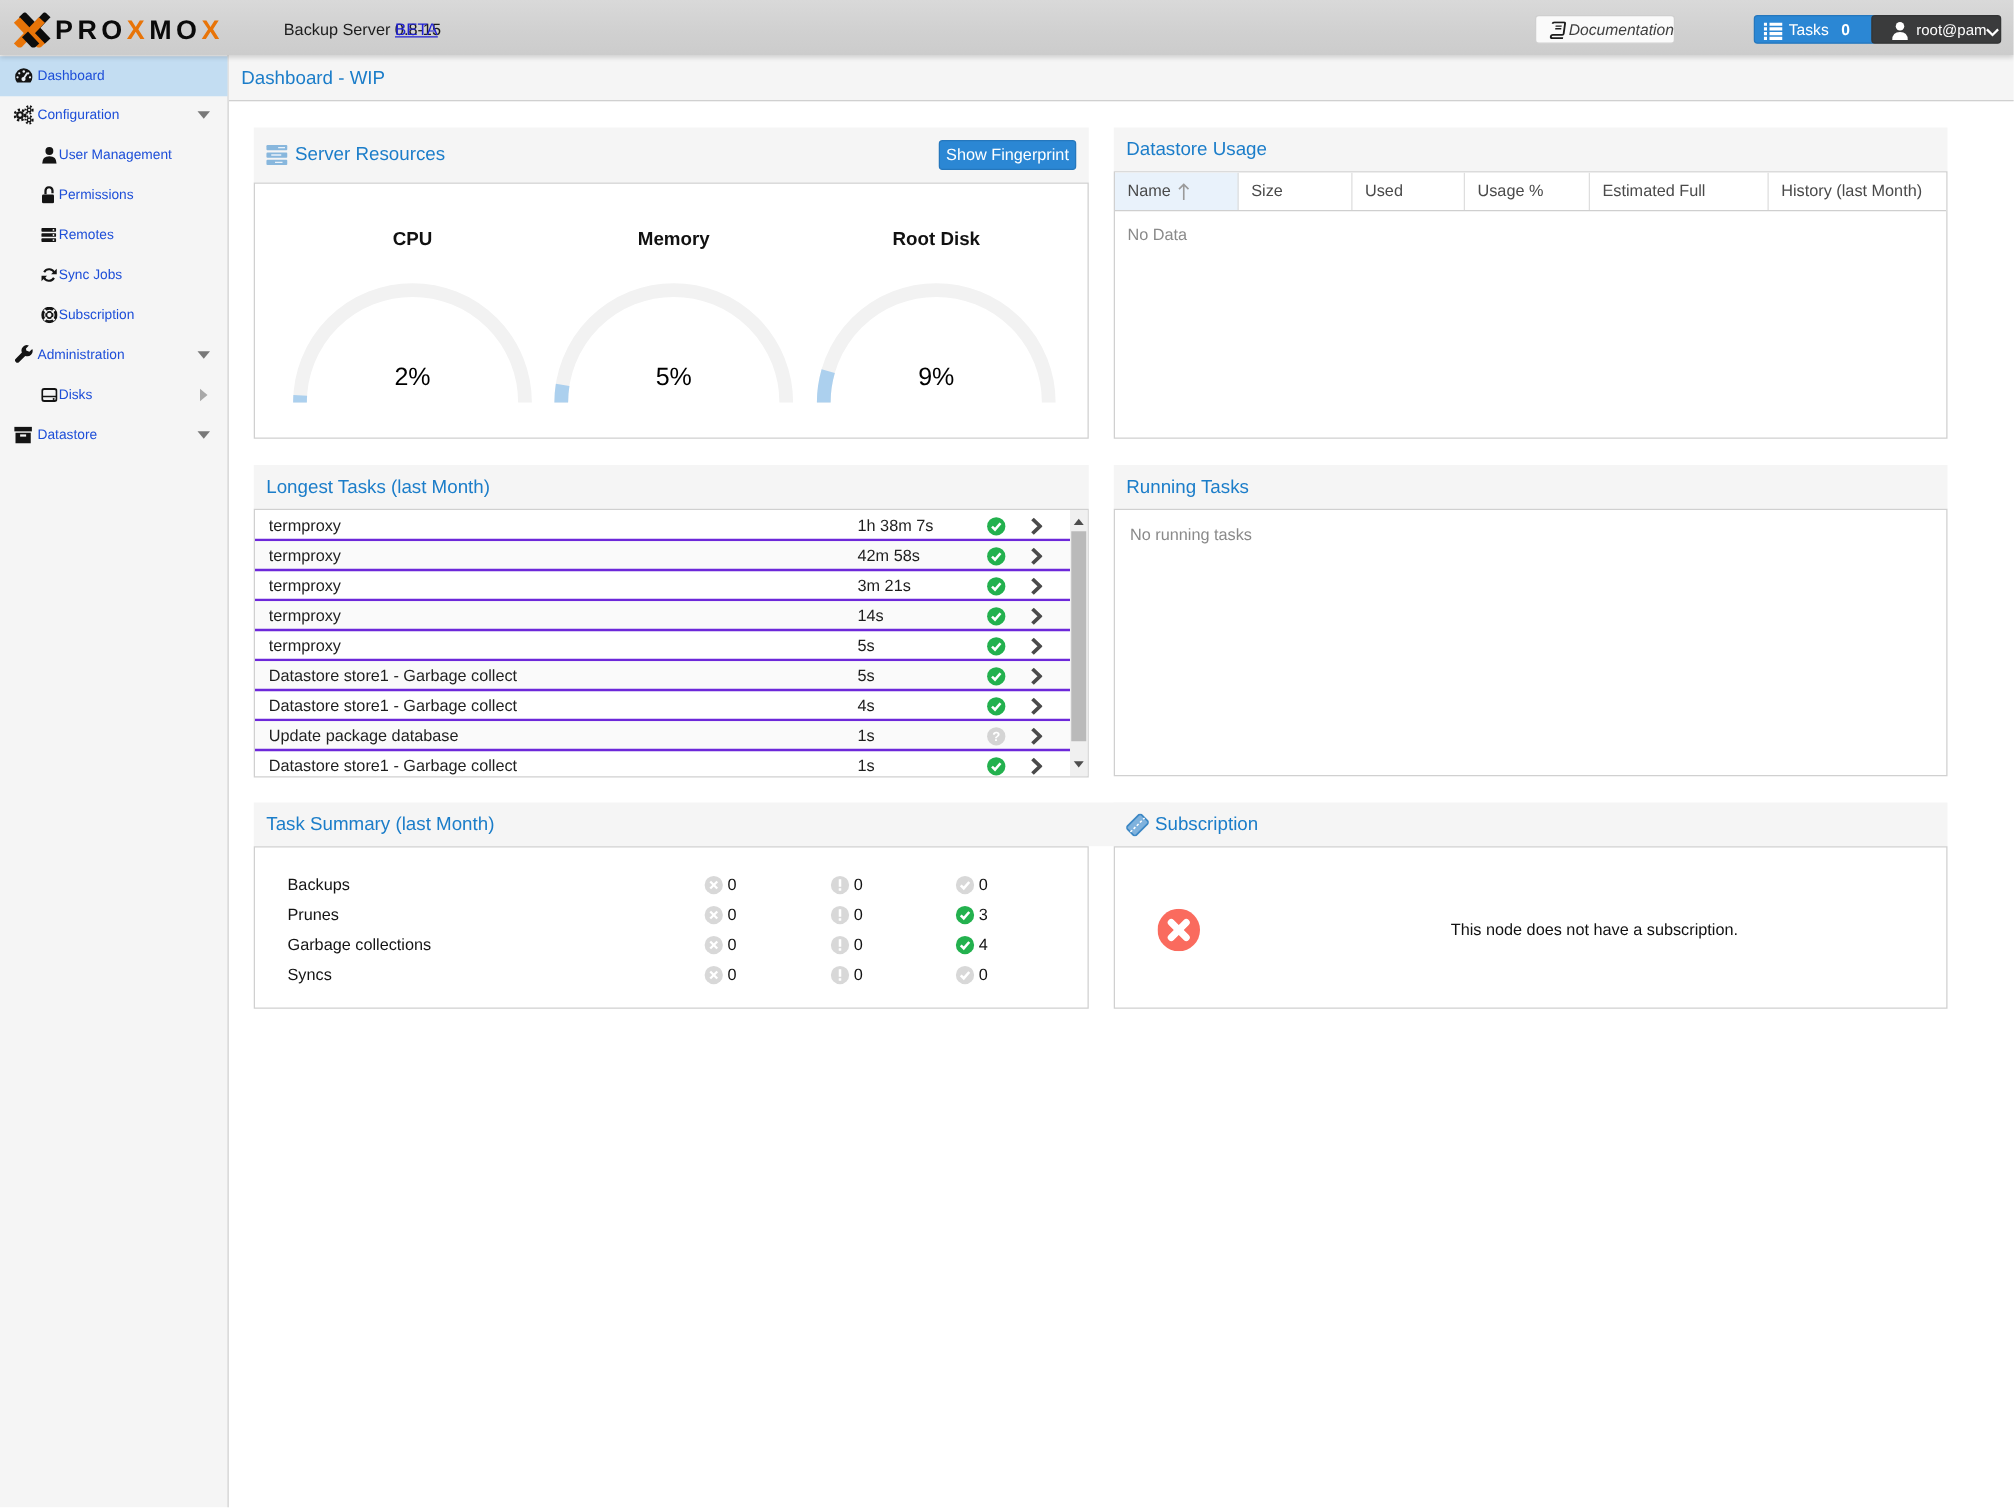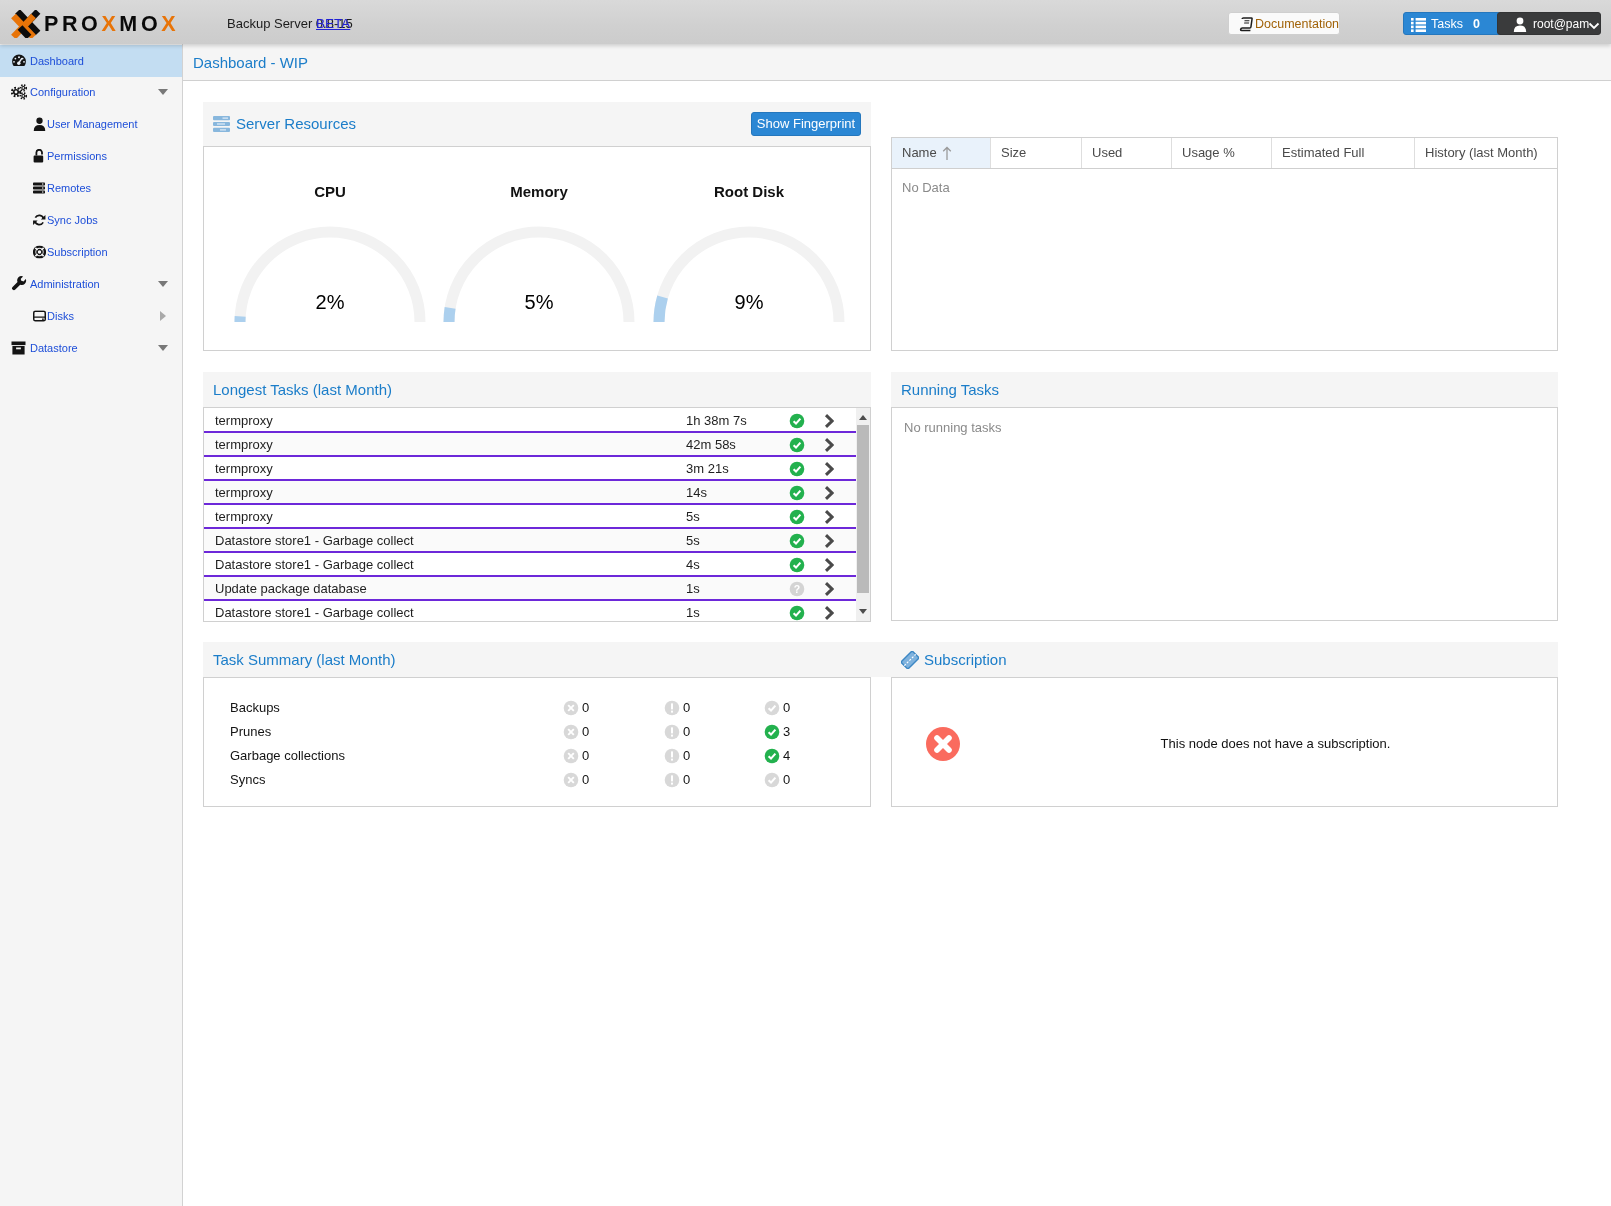--- a/index.html
+++ b/index.html
@@ -7,21 +7,21 @@
 .abs { position:absolute; }
 
 
 #topbar { position:absolute; left:0; top:0; width:1611px; height:44px;
   background:linear-gradient(#d9d9d9,#d0d0d0 60%,#cccccc); box-shadow:0 2px 4px rgba(0,0,0,.16); z-index:20; }
 #brandtext { position:absolute; left:44px; top:12px; font-size:21.5px; font-weight:bold; letter-spacing:3.6px; color:#0a0a0a; }
 #brandtext .ox { color:#e87408; }
 #srvtext { position:absolute; left:186px; top:16px; font-size:13px; color:#1c1c1c;margin-left:41px; }
 #beta { position:absolute; left:316px; top:16px; font-size:13.5px; color:#2121d4; text-decoration:underline; }
 .topbtn { position:absolute; top:12px; height:23px; border-radius:3px; font-size:12.5px; line-height:22px; }
-#btn-doc { left:1228px; width:112px; background:#fafafa; border:1px solid #cfcfcf; color:#a16207; }
+#btn-doc { left:1228px; width:112px; background:#fafafa; border:1px solid #cfcfcf; color:#404040;font-style:italic; }
 #btn-tasks { left:1403px; width:98px; background:#2b87d4; border:1px solid #2577bd; color:#fff; }
 #btn-user { left:1497px; width:104px; background:#3a3b3c; border:1px solid #333435; color:#fff; }
 
 
 #sidebar { position:absolute; left:0; top:44px; width:183px; height:1162px; background:#f5f5f5; border-right:1px solid #d2d2d2; }
 .nav { position:absolute; left:0; width:182px; height:32px; line-height:32px; font-size:11px; color:#1d4ed8; }
 .nav .txt1 { position:absolute; left:30px; top:0; }
 .nav .txt2 { position:absolute; left:47px; top:0; }
 .nav svg { position:absolute; top:50%; transform:translateY(-50%); }
 .ic1 { left:11px; }
@@ -278,20 +278,23 @@
       <g fill="none" stroke="#acd0ee" stroke-width="11">
         <path d="M 36 175 A 90 90 0 0 1 36.18 169.35"></path>
         <path d="M 245 175 A 90 90 0 0 1 246.11 160.92"></path>
         <path d="M 455 175 A 90 90 0 0 1 458.58 149.92"></path>
       </g>
     </svg>
   </div>
 </div>
 
 <div class="panel" style="left:891px;top:102px;width:667px;height:249px">
+  <div class="phead" style="height:35px">
+    <div class="ptitle" style="left:10px;top:9px">Datastore Usage</div>
+  </div>
   <div class="pbody" style="left:0;top:35px;width:667px;height:214px">
     <div id="du-htr" style="top:0;width:665px">
       <div class="du-c" style="left:0;width:99px;background:#e9f2fb">Name<svg style="position:absolute;left:50px;top:8px" width="10" height="15" viewBox="0 0 10 15">
             <path d="M5 14 L5 1.5 M1.2 5.3 L5 1.5 L8.8 5.3" stroke="#9a9a9a" fill="none" stroke-width="1.3"></path>
           </svg></div>
       <div class="du-c" style="left:99px;width:91px">Size</div>
       <div class="du-c" style="left:190px;width:90px">Used</div>
       <div class="du-c" style="left:280px;width:100px">Usage %</div>
       <div class="du-c" style="left:380px;width:143px">Estimated Full</div>
       <div class="du-c" style="left:523px;width:142px;border-right:none">History (last Month)</div>

